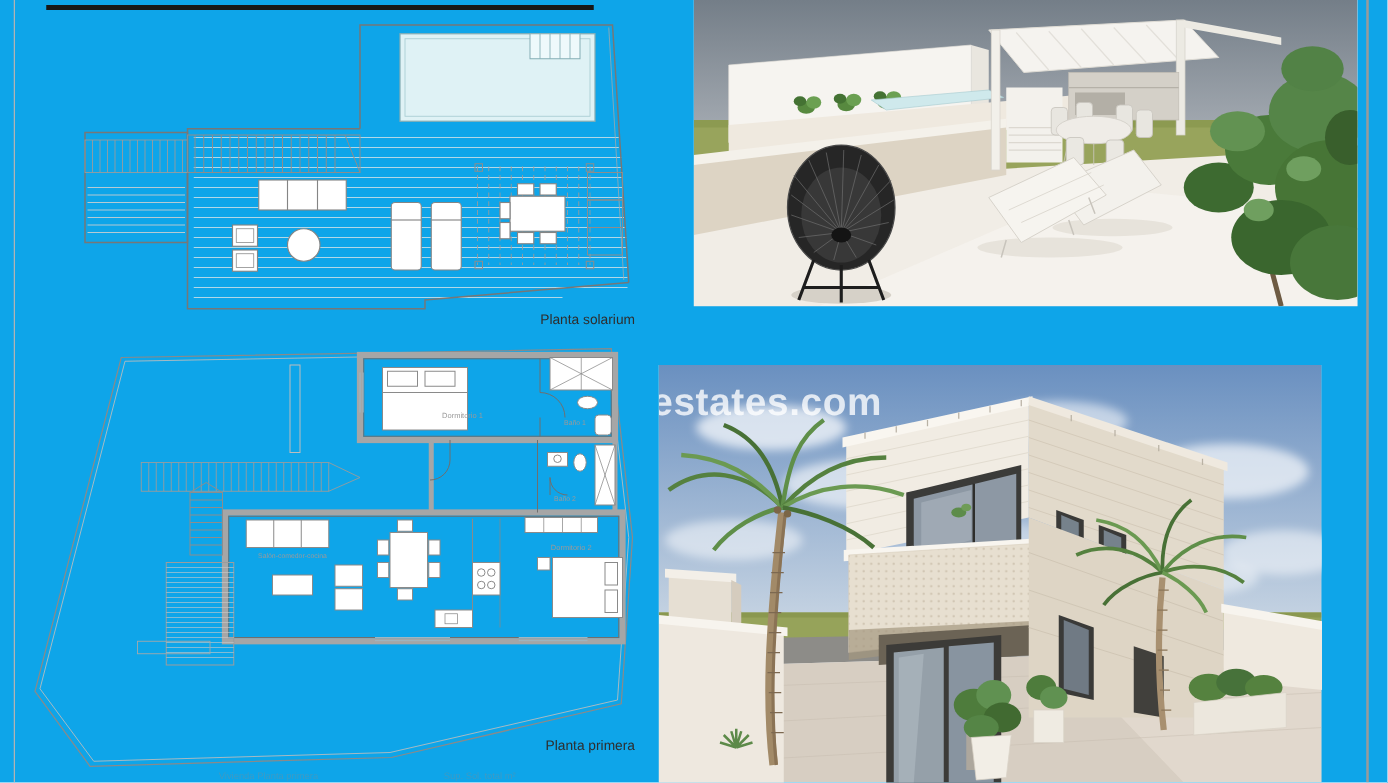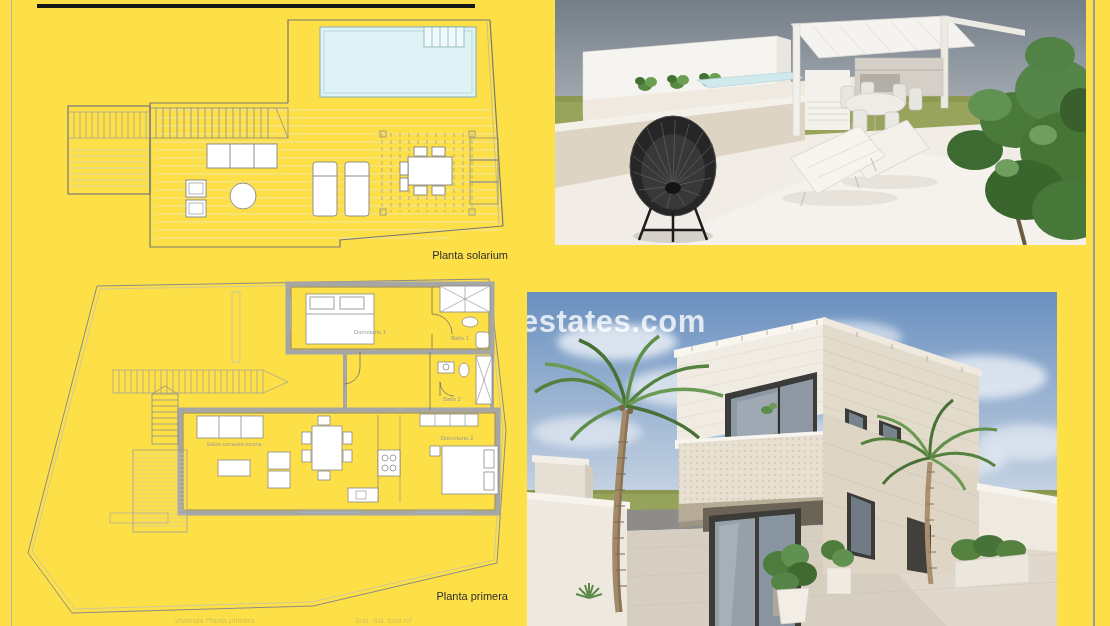--- a/index.html
+++ b/index.html
@@ -1,16 +1,16 @@
 <!DOCTYPE html>
 <html><head>
 <meta charset="utf-8">
 <style>
   html,body{margin:0;padding:0;background:#ffffff;}
-  #page{position:relative;width:1110px;height:626px;background:#fde047;overflow:hidden;
+  #page{position:relative;width:1110px;height:626px;background:#0ea5e9;overflow:hidden;
         font-family:"Liberation Sans","DejaVu Sans",sans-serif;}
   .abs{position:absolute;}
   #sheet-border-left{left:11px;top:0;width:1px;height:626px;background:#b3b3b3;}
   #title-rule{left:37px;top:4px;width:438px;height:4px;background:#171717;}
   #right-border-line{left:1093px;top:0;width:2px;height:626px;background:#9a9a9a;}
   .photo{overflow:hidden;background:#dfe3e8;}
   svg text{font-family:"Liberation Sans","DejaVu Sans",sans-serif;}
   .planlabel{font-size:11px;fill:#2e2e2e;}
   .roomlabel{font-size:6px;fill:#9a9a9a;}
   .faintfoot{font-size:7.5px;fill:#8a8a8a;opacity:.38;}

